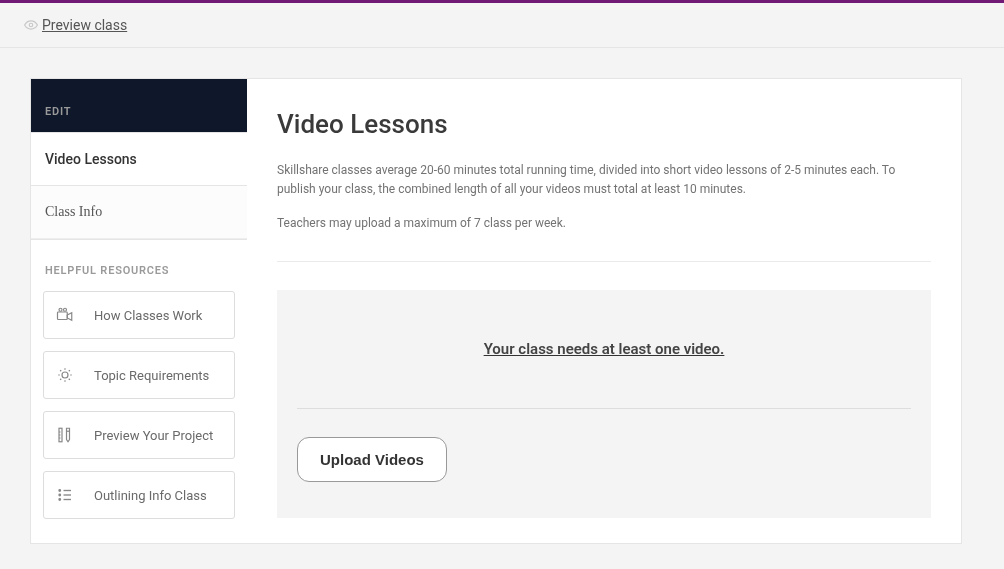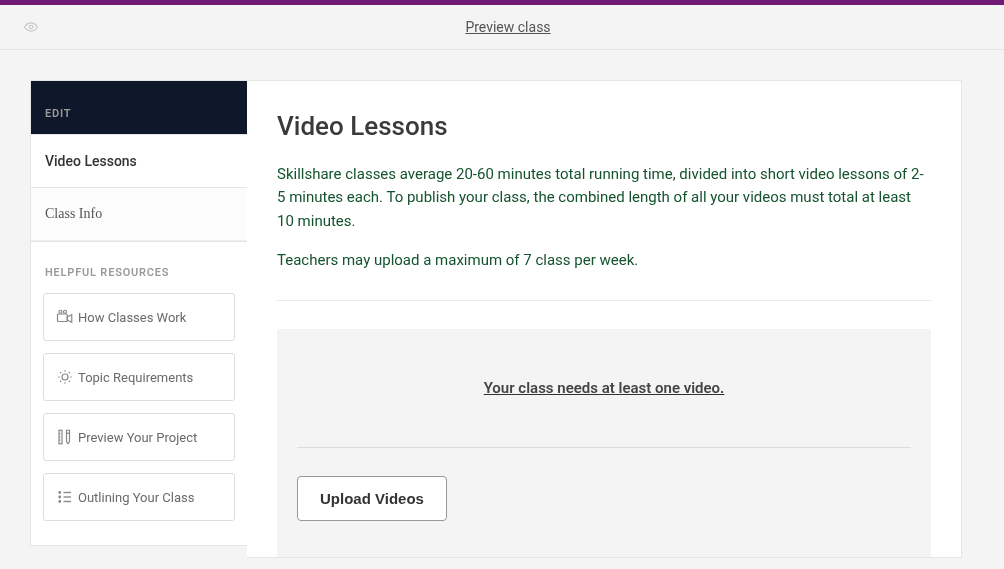--- a/index.html
+++ b/index.html
@@ -5,24 +5,23 @@
     * { box-sizing: border-box; margin: 0; padding: 0; }
     body {
       font-family: -apple-system, BlinkMacSystemFont, "Segoe UI", Roboto, Helvetica, Arial, sans-serif;
       background: #f4f4f4;
       color: #333;
       font-size: 14px;
     }
     .top-bar {
       padding: 14px 30px 14px 42px;
       border-bottom: 1px solid #e5e5e5;
-      border-top: 5px solid #701a75;
+      border-top: 3px solid #701a75;
       background: #f4f4f4;
       position: relative;
-      text-align: center;
     }
     .preview-link {
       color: #555;
       text-decoration: underline;
       font-size: 14px;
       cursor: pointer;
       display: inline-flex;
       align-items: center;
       gap: 6px;
     }
@@ -92,21 +91,21 @@
       border: 1px solid #e5e5e5;
       border-top: none;
       border-right: none;
     }
     .resources-section .section-label {
       padding-left: 2px;
     }
     .resource-card {
       display: flex;
       align-items: center;
-      gap: 4px;
+      gap: 20px;
       border: 1px solid #ddd;
       border-radius: 3px;
       padding: 14px 12px;
       margin-bottom: 12px;
       cursor: pointer;
       color: #6a6a6a;
       font-size: 13px;
       background: #fff;
     }
     .resource-card .icon {
@@ -118,22 +117,22 @@
       align-items: center;
       justify-content: center;
     }
     .page-title {
       font-size: 26px;
       font-weight: 500;
       color: #3a3a3a;
       margin-bottom: 22px;
     }
     .page-desc {
-      font-size: 15px;
-      color: #14532d;
+      font-size: 12px;
+      color: #737373;
       line-height: 1.55;
       margin-bottom: 16px;
     }
     .divider {
       border: none;
       border-top: 1px solid #eaeaea;
       margin: 28px 0;
     }
     .upload-panel {
       background: #f4f4f4;
@@ -152,21 +151,21 @@
       border-top: 1px solid #ddd;
       margin: 0 0 28px 0;
     }
     .upload-btn-row {
       text-align: left;
     }
     .upload-btn {
       display: inline-block;
       background: #fff;
       border: 1px solid #999;
-      border-radius: 4px;
+      border-radius: 12px;
       padding: 13px 22px;
       font-size: 15px;
       font-weight: 600;
       color: #333;
       cursor: pointer;
     }
     svg { display: block; }
   </style>
 </head>
 <body>
@@ -243,21 +242,21 @@
         <span class="icon">
           <svg width="18" height="18" viewBox="0 0 24 24" fill="none" stroke="currentColor" stroke-width="1.8">
             <circle cx="5" cy="6" r="1"></circle>
             <line x1="10" y1="6" x2="20" y2="6"></line>
             <circle cx="5" cy="12" r="1"></circle>
             <line x1="10" y1="12" x2="20" y2="12"></line>
             <circle cx="5" cy="18" r="1"></circle>
             <line x1="10" y1="18" x2="20" y2="18"></line>
           </svg>
         </span>
-        <span>Outlining Your Class</span>
+        <span>Outlining Info Class</span>
       </div>
 
     </div>
   </aside>
 
   <main class="main">
     <h1 class="page-title">Video Lessons</h1>
     <p class="page-desc">Skillshare classes average 20-60 minutes total running time, divided into short video lessons of 2-5 minutes each. To publish your class, the combined length of all your videos must total at least 10 minutes.</p>
     <p class="page-desc">Teachers may upload a maximum of 7 class per week.</p>
     <hr class="divider">

